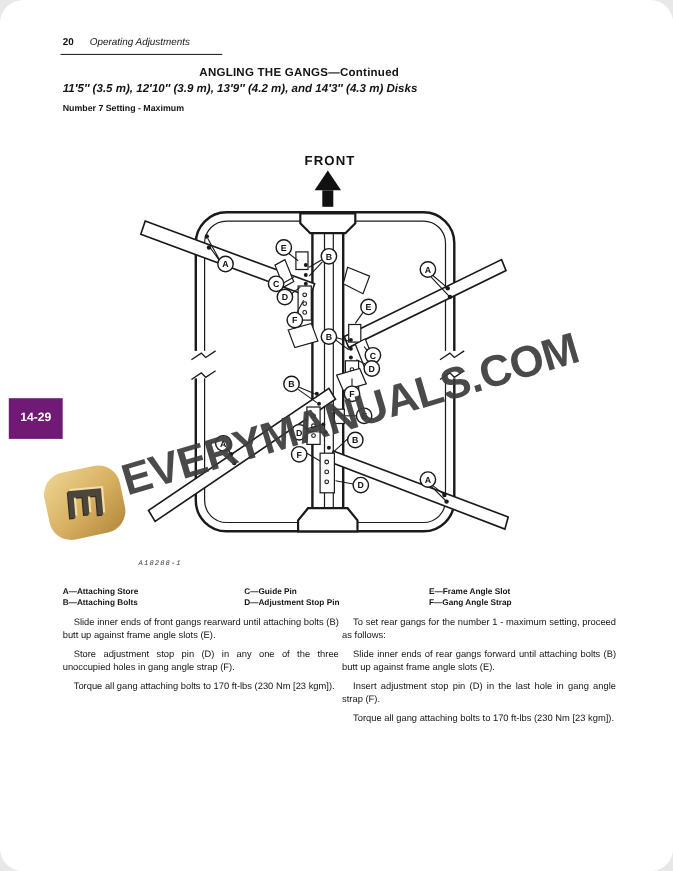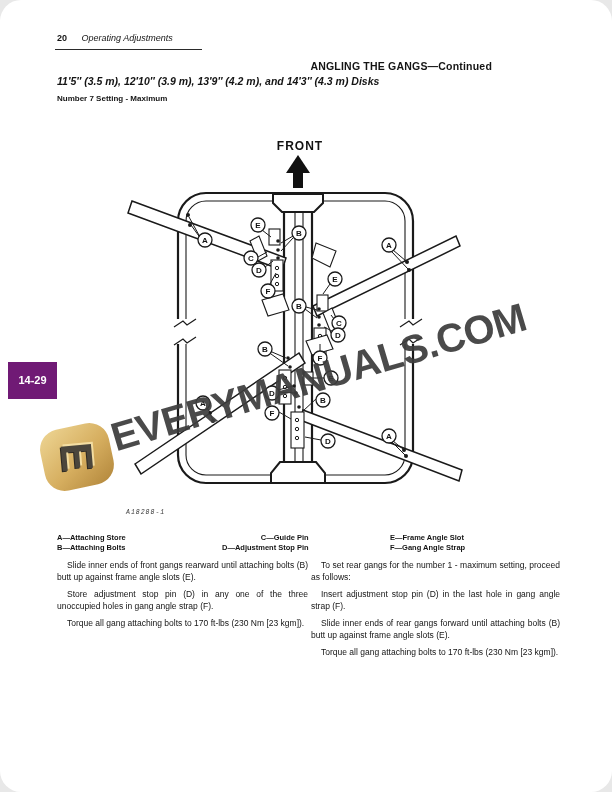--- a/index.html
+++ b/index.html
@@ -6,21 +6,21 @@
   .page{
     position:relative; width:612px; height:792px; margin:0 auto;
     background:#ffffff; overflow:hidden;
     font-family:"Liberation Sans", sans-serif; color:#141414;border-radius:21px;
   }
   
   .running-head{position:absolute; left:57px; top:33px; font-size:9px;}
   .running-head .pgnum{font-weight:bold; margin-right:12px;}
   .running-head .sect{font-style:italic;}
   .head-rule{position:absolute; left:55px; top:49px; width:147px; height:1px; background:#2a2a2a;}
-  .title{position:absolute; left:0; top:60px; width:492px; text-align:right;
+  .title{position:absolute; left:0; top:60px; width:544px; text-align:center;
          font-weight:bold; font-size:10.5px; letter-spacing:.2px;}
   .subtitle{position:absolute; left:57px; top:75px; font-weight:bold; font-size:10.5px;font-style:italic;}
   .setting{position:absolute; left:57px; top:94px; font-weight:bold; font-size:8px;}
   
   svg.figure{position:absolute; left:0; top:130px; z-index:1;}
   .s2{fill:none;stroke:#1a1a1a;stroke-width:2.2;}
   .s1{fill:none;stroke:#1a1a1a;stroke-width:1.1;}
   .sb{fill:none;stroke:#1a1a1a;stroke-width:1.2;}
   .wf15{fill:#ffffff;stroke:#1a1a1a;stroke-width:1.5;}
   .wf2{fill:#ffffff;stroke:#1a1a1a;stroke-width:2;}
@@ -42,21 +42,21 @@
      transform:rotate(97deg); line-height:1;
      text-shadow:-2px -2px 0 rgba(246,226,168,.9), 1px 1px 0 #2e2a24;}
   .wm-text{position:absolute; left:112px; top:418px; z-index:6; white-space:nowrap;
      font-weight:bold; font-size:40px; line-height:40px; letter-spacing:-.5px;
      color:rgba(60,60,60,.93); transform:rotate(-16.5deg); transform-origin:0 50%;}
   
   .fig-caption{position:absolute; left:126px; top:509px; font:italic 6.5px "Liberation Mono",monospace;
      letter-spacing:1px; color:#3a3a3a; z-index:2;}
   .legend{position:absolute; left:0; top:533px; width:612px; font-size:7.5px; font-weight:bold; line-height:10px;}
   .legend .lg-col{position:absolute; top:0;}
-  .lg-c1{left:57px;} .lg-c2{left:222px;text-align:right;} .lg-c3{left:390px;}
+  .lg-c1{left:57px;} .lg-c2{left:222px;} .lg-c3{left:390px;}
   .bodycols{position:absolute; top:560px; left:0; width:612px; font-size:8.5px; line-height:11.5px;}
   .col{position:absolute; top:0; text-align:justify;}
   .col-l{left:57px; width:251px;}
   .col-r{left:311px; width:249px;}
   .col p{margin:0 0 6px 0; text-indent:10px;}
 </style>
 </head>
 <body>
 
 <div class="page">
@@ -300,19 +300,19 @@
   </div>
 
   <div class="bodycols">
     <div class="col col-l">
       <p>Slide inner ends of front gangs rearward until attaching bolts (B) butt up against frame angle slots (E).</p>
       <p>Store adjustment stop pin (D) in any one of the three unoccupied holes in gang angle strap (F).</p>
       <p>Torque all gang attaching bolts to 170 ft-lbs (230 Nm [23 kgm]).</p>
     </div>
     <div class="col col-r">
       <p>To set rear gangs for the number 1 - maximum setting, proceed as follows:</p>
+      <p>Slide inner ends of rear gangs forward until attaching bolts (B) butt up against frame angle slots (E).</p>
       <p>Insert adjustment stop pin (D) in the last hole in gang angle strap (F).</p>
-      <p>Slide inner ends of rear gangs forward until attaching bolts (B) butt up against frame angle slots (E).</p>
       <p>Torque all gang attaching bolts to 170 ft-lbs (230 Nm [23 kgm]).</p>
     </div>
   </div>
 
 </div>
 
 </body></html>

